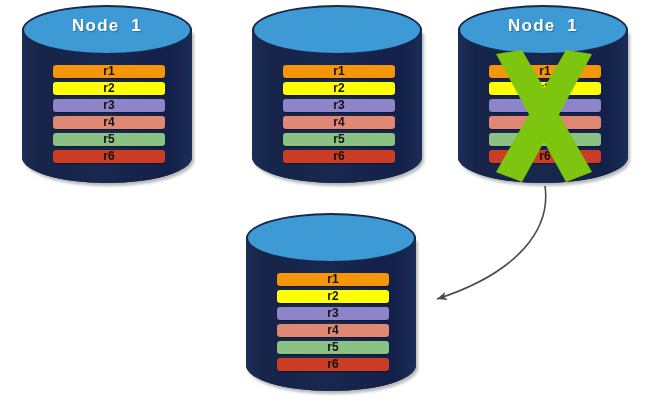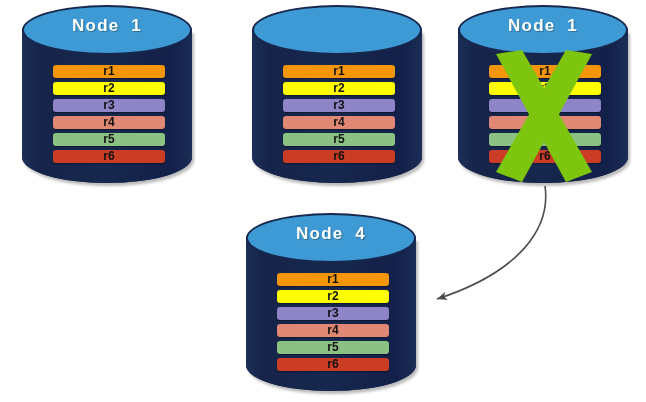--- a/index.html
+++ b/index.html
@@ -208,21 +208,20 @@
         <polygon points="8,6 34,2 104,124 78,134"></polygon>
         <polygon points="104,6 78,2 8,124 34,134"></polygon>
       </g>
     </svg>
   </div>
 
   <div class="node" style="left:246px; top:213px;">
     <div class="body"></div>
     <div class="body-inner"></div>
     <div class="top"></div>
-    <div class="title">Node  4</div>
     <div class="rows">
       <div class="row" style="background:#f5960a;">
         <span class="rlabel">r1</span>
       </div>
       <div class="row" style="background:#ffff00;">
         <span class="rlabel">r2</span>
       </div>
       <div class="row" style="background:#8e84c8;">
         <span class="rlabel">r3</span>
       </div>

